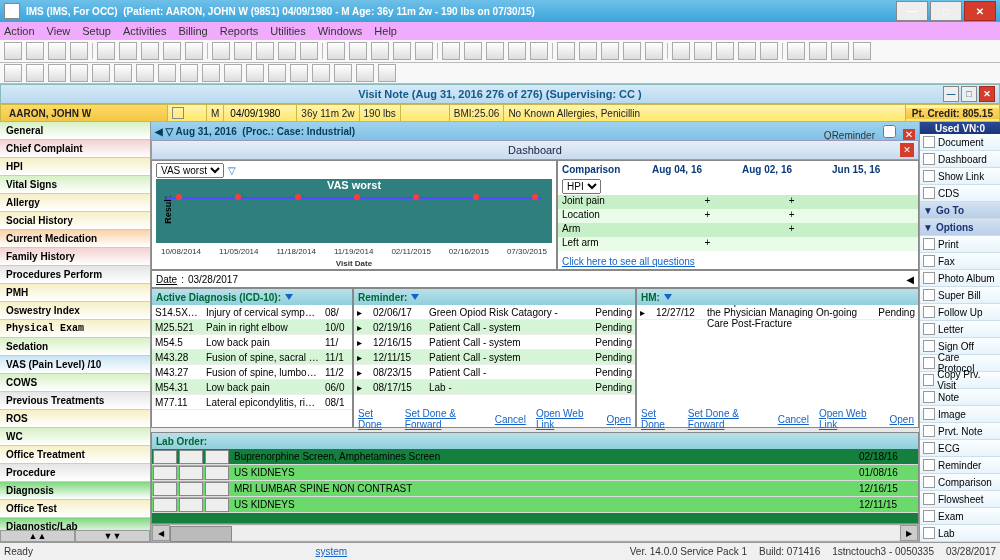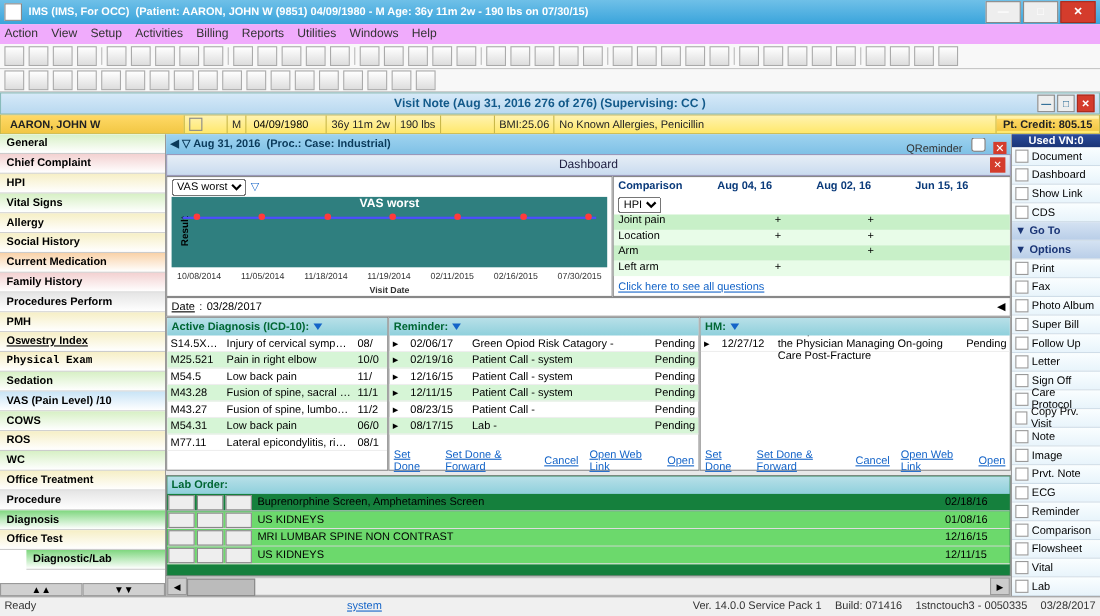--- a/index.html
+++ b/index.html
@@ -220,32 +220,33 @@
           <div class="item" style="background: linear-gradient(rgb(215, 240, 197), rgb(255, 255, 255));">General</div>
           <div class="item" style="background: linear-gradient(rgb(243, 209, 209), rgb(255, 255, 255));">Chief Complaint</div>
           <div class="item" style="background: linear-gradient(rgb(246, 239, 198), rgb(255, 255, 255));">HPI</div>
           <div class="item" style="background: linear-gradient(rgb(215, 240, 197), rgb(255, 255, 255));">Vital Signs</div>
           <div class="item" style="background: linear-gradient(rgb(246, 239, 198), rgb(255, 255, 255));">Allergy</div>
           <div class="item" style="background: linear-gradient(rgb(246, 239, 198), rgb(255, 255, 255));">Social History</div>
           <div class="item" style="background: linear-gradient(rgb(249, 210, 168), rgb(255, 255, 255));">Current Medication</div>
           <div class="item" style="background: linear-gradient(rgb(243, 209, 209), rgb(255, 255, 255));">Family History</div>
           <div class="item" style="background: linear-gradient(rgb(229, 229, 229), rgb(255, 255, 255));">Procedures Perform</div>
           <div class="item" style="background: linear-gradient(rgb(246, 239, 198), rgb(255, 255, 255));">PMH</div>
-          <div class="item" style="background: linear-gradient(rgb(246, 239, 198), rgb(255, 255, 255)); text-decoration: underline;">Oswestry Index</div>
+          <div class="item" style="background: linear-gradient(rgb(246, 239, 198), rgb(255, 255, 255));">Oswestry Index</div>
           <div class="item" style="background: linear-gradient(rgb(246, 239, 198), rgb(255, 255, 255)); font-family: Liberation Mono, monospace;">Physical Exam</div>
           <div class="item" style="background: linear-gradient(rgb(215, 240, 197), rgb(255, 255, 255));">Sedation</div>
           <div class="item" style="background: linear-gradient(rgb(201, 228, 246), rgb(255, 255, 255));">VAS (Pain Level)  /10</div>
           <div class="item" style="background: linear-gradient(rgb(215, 240, 197), rgb(255, 255, 255));">COWS</div>
+          <div class="item" style="background: linear-gradient(rgb(229, 229, 229), rgb(255, 255, 255));">Previous Treatments</div>
           <div class="item" style="background: linear-gradient(rgb(246, 239, 198), rgb(255, 255, 255));">ROS</div>
           <div class="item" style="background: linear-gradient(rgb(215, 240, 197), rgb(255, 255, 255));">WC</div>
           <div class="item" style="background: linear-gradient(rgb(246, 239, 198), rgb(255, 255, 255));">Office Treatment</div>
           <div class="item" style="background: linear-gradient(rgb(229, 229, 229), rgb(255, 255, 255));">Procedure</div>
           <div class="item" style="background: linear-gradient(rgb(127, 215, 127), rgb(255, 255, 255));">Diagnosis</div>
           <div class="item" style="background: linear-gradient(rgb(246, 239, 198), rgb(255, 255, 255));">Office Test</div>
-          <div class="item" style="background: linear-gradient(rgb(127, 215, 127), rgb(255, 255, 255)); margin-left: 24px;">Diagnostic/Lab</div>
+          <div class="item" style="background: linear-gradient(rgb(127, 215, 127), rgb(255, 255, 255));">Diagnostic/Lab</div>
         </div>
    <div class="scrollers">
     <div>▲▲</div>
     <div>▼▼</div>
    </div>
   </div>
 
   <div class="center">
    <div class="datebar">
     <span>◀ ▽ <span>Aug 31, 2016</span>&nbsp; <span>(Proc.:   Case: Industrial)</span></span>
@@ -592,21 +593,21 @@
           <div class="item">
             <span class="ic"></span>
             <span>Comparison</span>
           </div>
           <div class="item">
             <span class="ic"></span>
             <span>Flowsheet</span>
           </div>
           <div class="item">
             <span class="ic"></span>
-            <span>Vital</span>
+            <span>Exam</span>
           </div>
           <div class="item">
             <span class="ic"></span>
             <span>Lab</span>
           </div>
         </div>
   </div>
  </div>
 
  <div class="statusbar">

